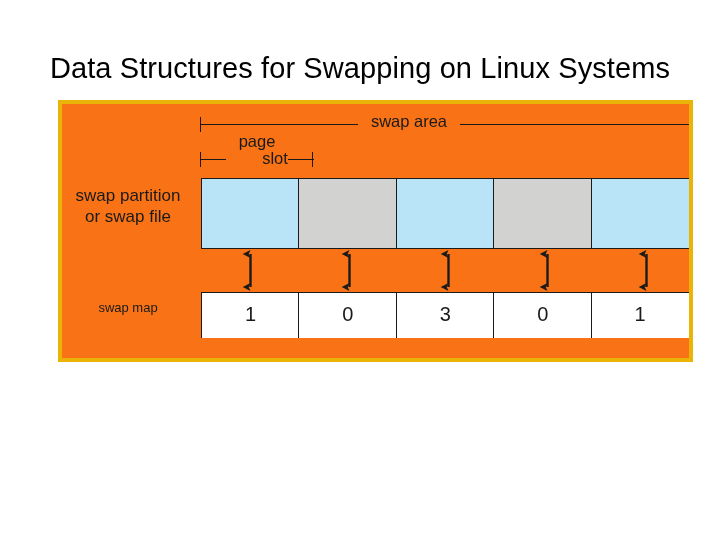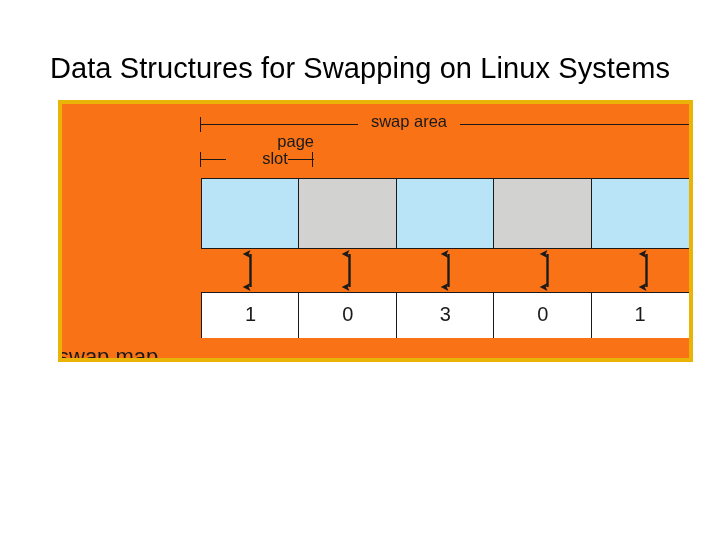--- a/index.html
+++ b/index.html
@@ -98,21 +98,21 @@
     left: 142px;
     top: 36px;
     width: 114px;
     height: 38px;
   }
   #page-slot-word-page {
     position: absolute;
     left: 0;
     top: -4px;
     width: 114px;
-    text-align: right;
+    text-align: center;
     font-size: 16.5px;
     color: #1a1a1a;
     white-space: nowrap;
   }
   #page-slot-word-slot {
     position: absolute;
     left: 0;
     top: 13px;
     width: 114px;
     text-align: center;
@@ -164,25 +164,24 @@
     font-size: 17px;
     line-height: 21px;
     color: #1a1a1a;
     white-space: nowrap;
   }
   #swap-map-label {
     position: absolute;
     left: 0;
     top: 200px;
     width: 140px;
-    text-align: left;
-    font-size: 22px;
-    color: #1a1a1a;
-    white-space: nowrap;
-    margin-top: 44px;
+    text-align: center;
+    font-size: 13px;
+    color: #1a1a1a;
+    white-space: nowrap;
   }
 
   
   #page-slot-strip {
     position: absolute;
     left: 143px;
     top: 78px;
     height: 71px;
     display: flex;
   }
@@ -246,20 +245,24 @@
 
     <div id="page-slot-measure">
       <div id="page-slot-word-page">page</div>
       <div id="page-slot-word-slot">slot</div>
       <div id="page-slot-tick-left"></div>
       <div id="page-slot-rule-left"></div>
       <div id="page-slot-rule-right"></div>
       <div id="page-slot-tick-right"></div>
     </div>
 
+    <div id="swap-partition-label">
+      <div>swap partition</div>
+      <div>or swap file</div>
+    </div>
 
     <div id="page-slot-strip">
       <div class="page-slot-cell used"></div>
       <div class="page-slot-cell free"></div>
       <div class="page-slot-cell used"></div>
       <div class="page-slot-cell free"></div>
       <div class="page-slot-cell used"></div>
     </div>
 
     <svg id="connector-arrows" viewBox="0 0 493 43">

